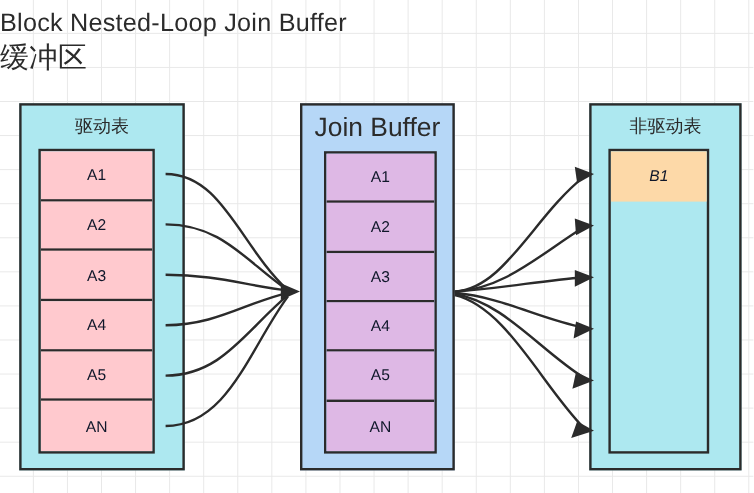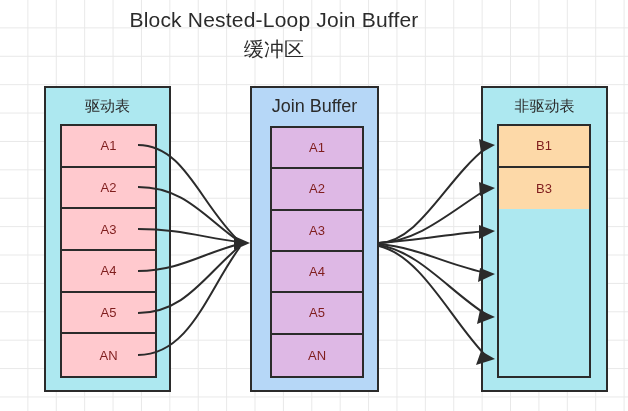--- a/index.html
+++ b/index.html
@@ -21,72 +21,71 @@
       linear-gradient(to right, #e8e8e8 1px, transparent 1px),
       linear-gradient(to bottom, #e8e8e8 1px, transparent 1px);
     background-size: 28.4px 28.4px;
     background-position: -1px -1px;
   }
   .title-block {
     position: absolute;
     left: 0;
     top: 6px;
     width: 548px;
-    text-align: center;
     color: #2b2b2b;
     font-size: 21px;
     line-height: 28px;
     letter-spacing: 0.2px;
   }
   .title-line2 {
     display: block;
-    font-size: 20px;
+    font-size: 24px;
     line-height: 30px;
   }
 
   .panel {
     position: absolute;
     box-sizing: border-box;
     border: 2px solid #2b2b2b;
   }
   .panel-left {
-    left: 44px;
+    left: 16px;
     top: 86px;
-    width: 127px;
+    width: 138px;
     height: 306px;
     background: #ade8f0;
   }
   .panel-center {
     left: 250px;
     top: 86px;
     width: 129px;
     height: 306px;
     background: #ade8f0;
     background: #b6d7f7;
   }
   .panel-right {
-    left: 481px;
+    left: 491px;
     top: 86px;
     width: 127px;
     height: 306px;
     background: #ade8f0;
   }
   .panel-title {
     position: absolute;
     left: 0;
     top: 8px;
     width: 100%;
     text-align: center;
     color: #2b2b2b;
     font-size: 15px;
     line-height: 20px;
     white-space: nowrap;
   }
   .panel-title-en {
-    font-size: 18px;
+    font-size: 22px;
   }
 
   .cells {
     position: absolute;
     box-sizing: border-box;
     border: 2px solid #2b2b2b;
     overflow: hidden;
   }
   .cells-left {
     left: 14px;
@@ -96,32 +95,33 @@
   }
   .cells-center {
     left: 18px;
     top: 38px;
     width: 94px;
     height: 252px;
   }
   .cells-right {
     left: 14px;
     top: 36px;
-    width: 94px;
+    width: 84px;
     height: 254px;
+    font-style: italic;
   }
   .cell {
     box-sizing: border-box;
     width: 100%;
     height: 16.6667%;
     border-bottom: 2px solid #2b2b2b;
     display: flex;
     align-items: center;
     justify-content: center;
-    color: #7f1d1d;
+    color: #0f172a;
     font-size: 13px;
   }
   .cell:last-child {
     border-bottom: none;
   }
   .cell-a { background: #ffc9ce; }
   .cell-j { background: #deb8e5; }
   .cell-b { background: #fdd9a8; }
 
   #wires {
@@ -173,21 +173,20 @@
       <div class="cell cell-j">A4</div>
       <div class="cell cell-j">A5</div>
       <div class="cell cell-j">AN</div>
     </div>
   </div>
 
   <div class="panel panel-right">
     <div class="panel-title">非驱动表</div>
     <div class="cells cells-right">
       <div class="cell cell-b">B1</div>
-      <div class="cell cell-b">B3</div>
     </div>
   </div>
 
   <svg id="wires" viewBox="0 0 628 411">
     <g>
       <path d="M138,145 C185,145 200,205 240,242"></path>
       <path d="M138,187 C185,187 205,218 240,242"></path>
       <path d="M138,229 C180,229 205,238 240,242"></path>
       <path d="M138,271 C180,271 205,252 240,244"></path>
       <path d="M138,313 C185,313 205,275 240,246"></path>

